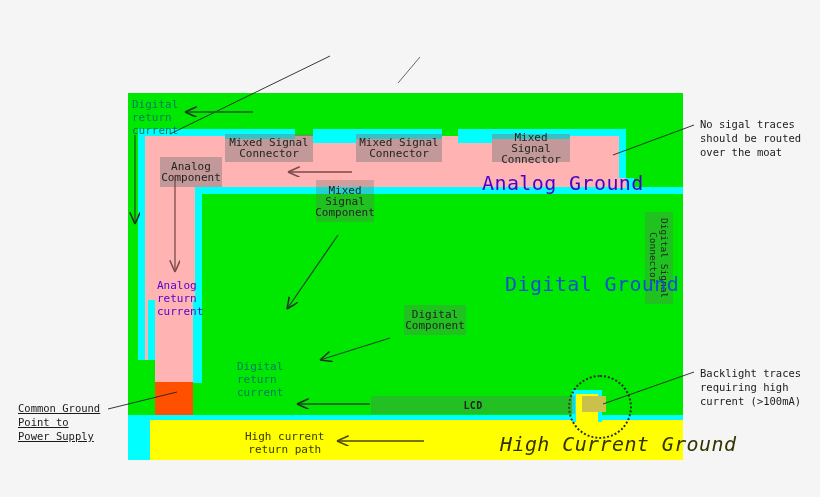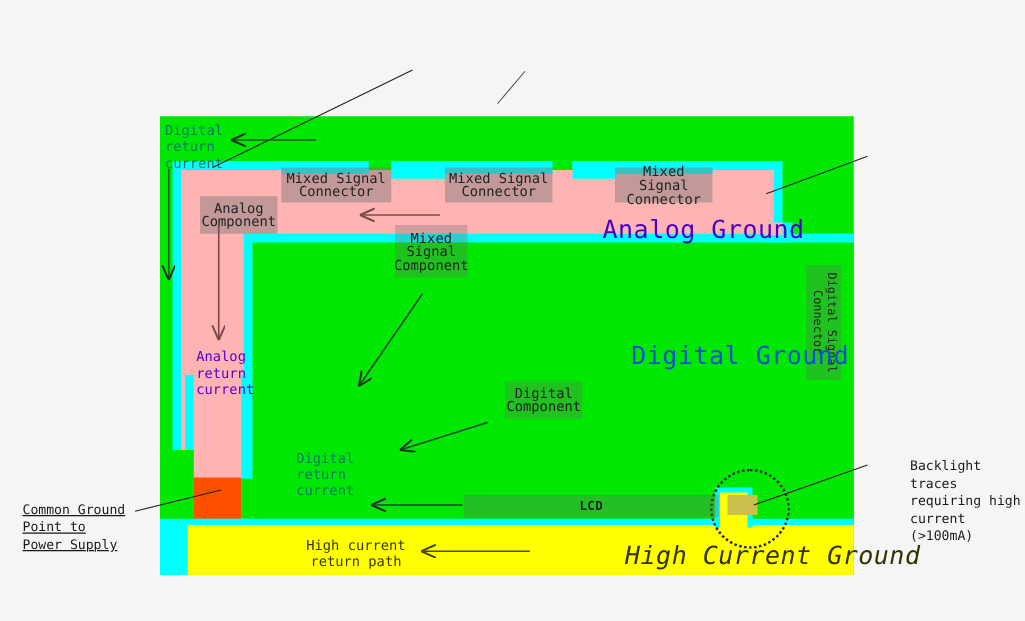--- a/index.html
+++ b/index.html
@@ -230,21 +230,24 @@
 current</div>
   <div class="abs cur-label cur-analog" style="left:157px; top:279px;">Analog
 return
 current</div>
   <div class="abs cur-label cur-digital" style="left:237px; top:360px;">Digital
 return
 current</div>
   <div class="abs cur-label cur-hc" style="left:245px; top:430px;">High current
 return path</div>
 
-  <div class="abs note" style="left:700px; top:366px;margin-left:28px;">Backlight traces
+  <div class="abs note" style="left:700px; top:117px;">No sigal traces
+should be routed
+over the moat</div>
+  <div class="abs note" style="left:700px; top:366px;">Backlight traces
 requiring high
 current (&gt;100mA)</div>
   <div class="abs note" style="left:18px; top:401px;text-decoration:underline;">Common Ground
 Point to
 Power Supply</div>
 
   <svg class="overlay" viewBox="0 0 820 497">
     <defs>
       <marker id="ah-dark" markerWidth="12" markerHeight="12" refX="9" refY="4" orient="auto">
         <path d="M9,4 L0,0 M9,4 L0,8" stroke="#203020" stroke-width="1.2" fill="none"></path>

